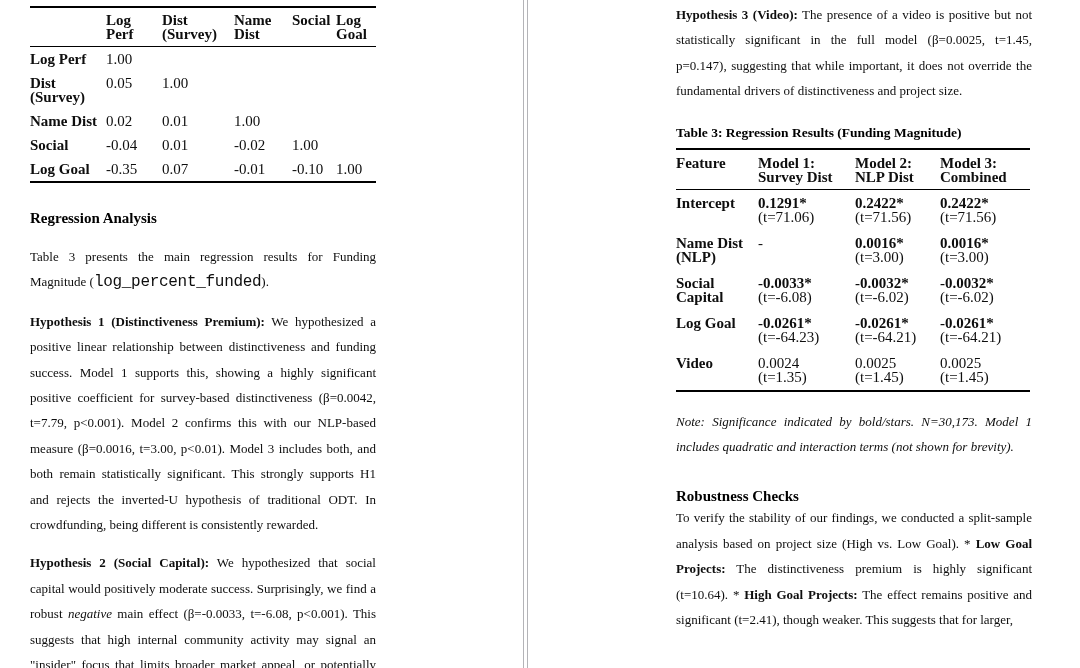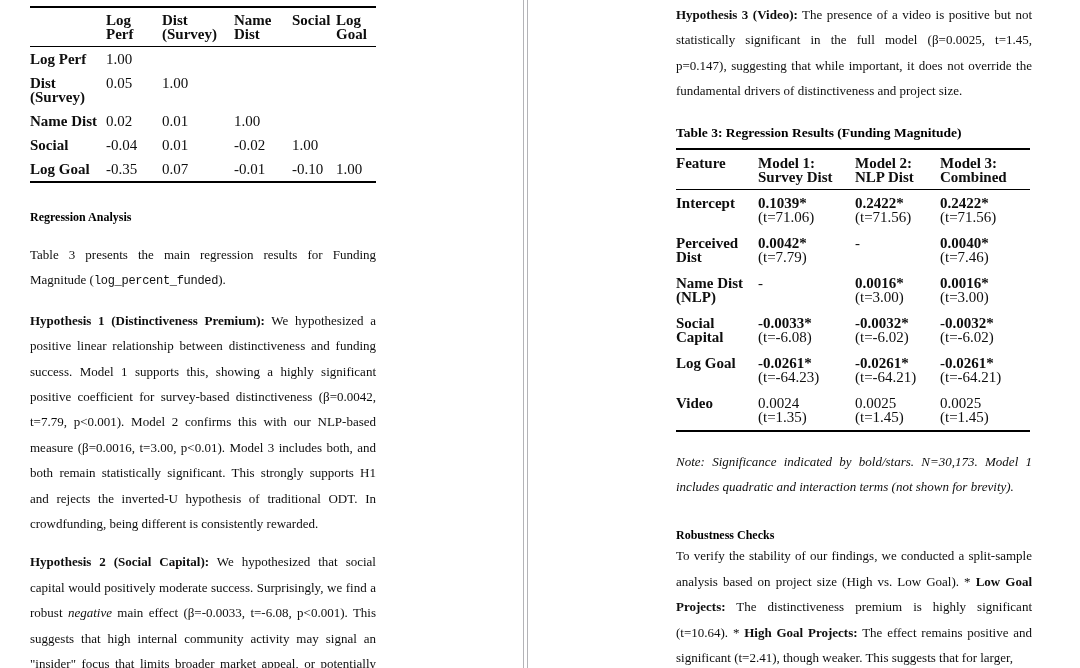--- a/index.html
+++ b/index.html
@@ -18,24 +18,24 @@
   .page-right { left: 527px; width: 553px; border-left: 1px solid #b4b4b8; }
 
   .col-left  { position: absolute; left: 30px;  top: 0; width: 346px; }
   .col-right { position: absolute; left: 148px; top: 0; width: 356px; }
 
   p.body-text {
     font-size: 13px; line-height: 25.4px; text-align: justify; color: #0e0e0e;
   }
   .lead-bold { font-weight: bold; }
   .it { font-style: italic; }
-  .mono { font-family: "Liberation Mono", monospace; font-size: 12px; letter-spacing: -0.3px; }
+  .mono { font-family: "Liberation Mono", monospace; font-size: 16px; letter-spacing: -0.3px; }
 
   h2.section-heading {
-    font-size: 12px; font-weight: bold; color: #000;
+    font-size: 15px; font-weight: bold; color: #000;
   }
   #regression-heading { margin-top: 27px; }
   #robustness-heading { margin-top: 29px; }
 
   #intro-para { margin-top: 17px; }
   #h1-para { margin-top: 13px; }
   #h2-para { margin-top: 13px; }
   #h3-para { margin-top: 2px; }
   #robustness-para { }
 
@@ -179,29 +179,23 @@
             <tr>
               <th>Feature</th>
               <th>Model 1: Survey Dist</th>
               <th>Model 2: NLP Dist</th>
               <th>Model 3: Combined</th>
             </tr>
           </thead>
         <tbody>
             <tr>
               <th>Intercept</th>
-              <td><span class="coef-bold">0.1039*</span><span> (t=71.06)</span></td>
+              <td><span class="coef-bold">0.1291*</span><span> (t=71.06)</span></td>
               <td><span class="coef-bold">0.2422*</span><span> (t=71.56)</span></td>
               <td><span class="coef-bold">0.2422*</span><span> (t=71.56)</span></td>
-            </tr>
-            <tr>
-              <th>Perceived Dist</th>
-              <td><span class="coef-bold">0.0042*</span><span> (t=7.79)</span></td>
-              <td><span>-</span></td>
-              <td><span class="coef-bold">0.0040*</span><span> (t=7.46)</span></td>
             </tr>
             <tr>
               <th>Name Dist (NLP)</th>
               <td><span>-</span></td>
               <td><span class="coef-bold">0.0016*</span><span> (t=3.00)</span></td>
               <td><span class="coef-bold">0.0016*</span><span> (t=3.00)</span></td>
             </tr>
             <tr>
               <th>Social Capital</th>
               <td><span class="coef-bold">-0.0033*</span><span> (t=-6.08)</span></td>

